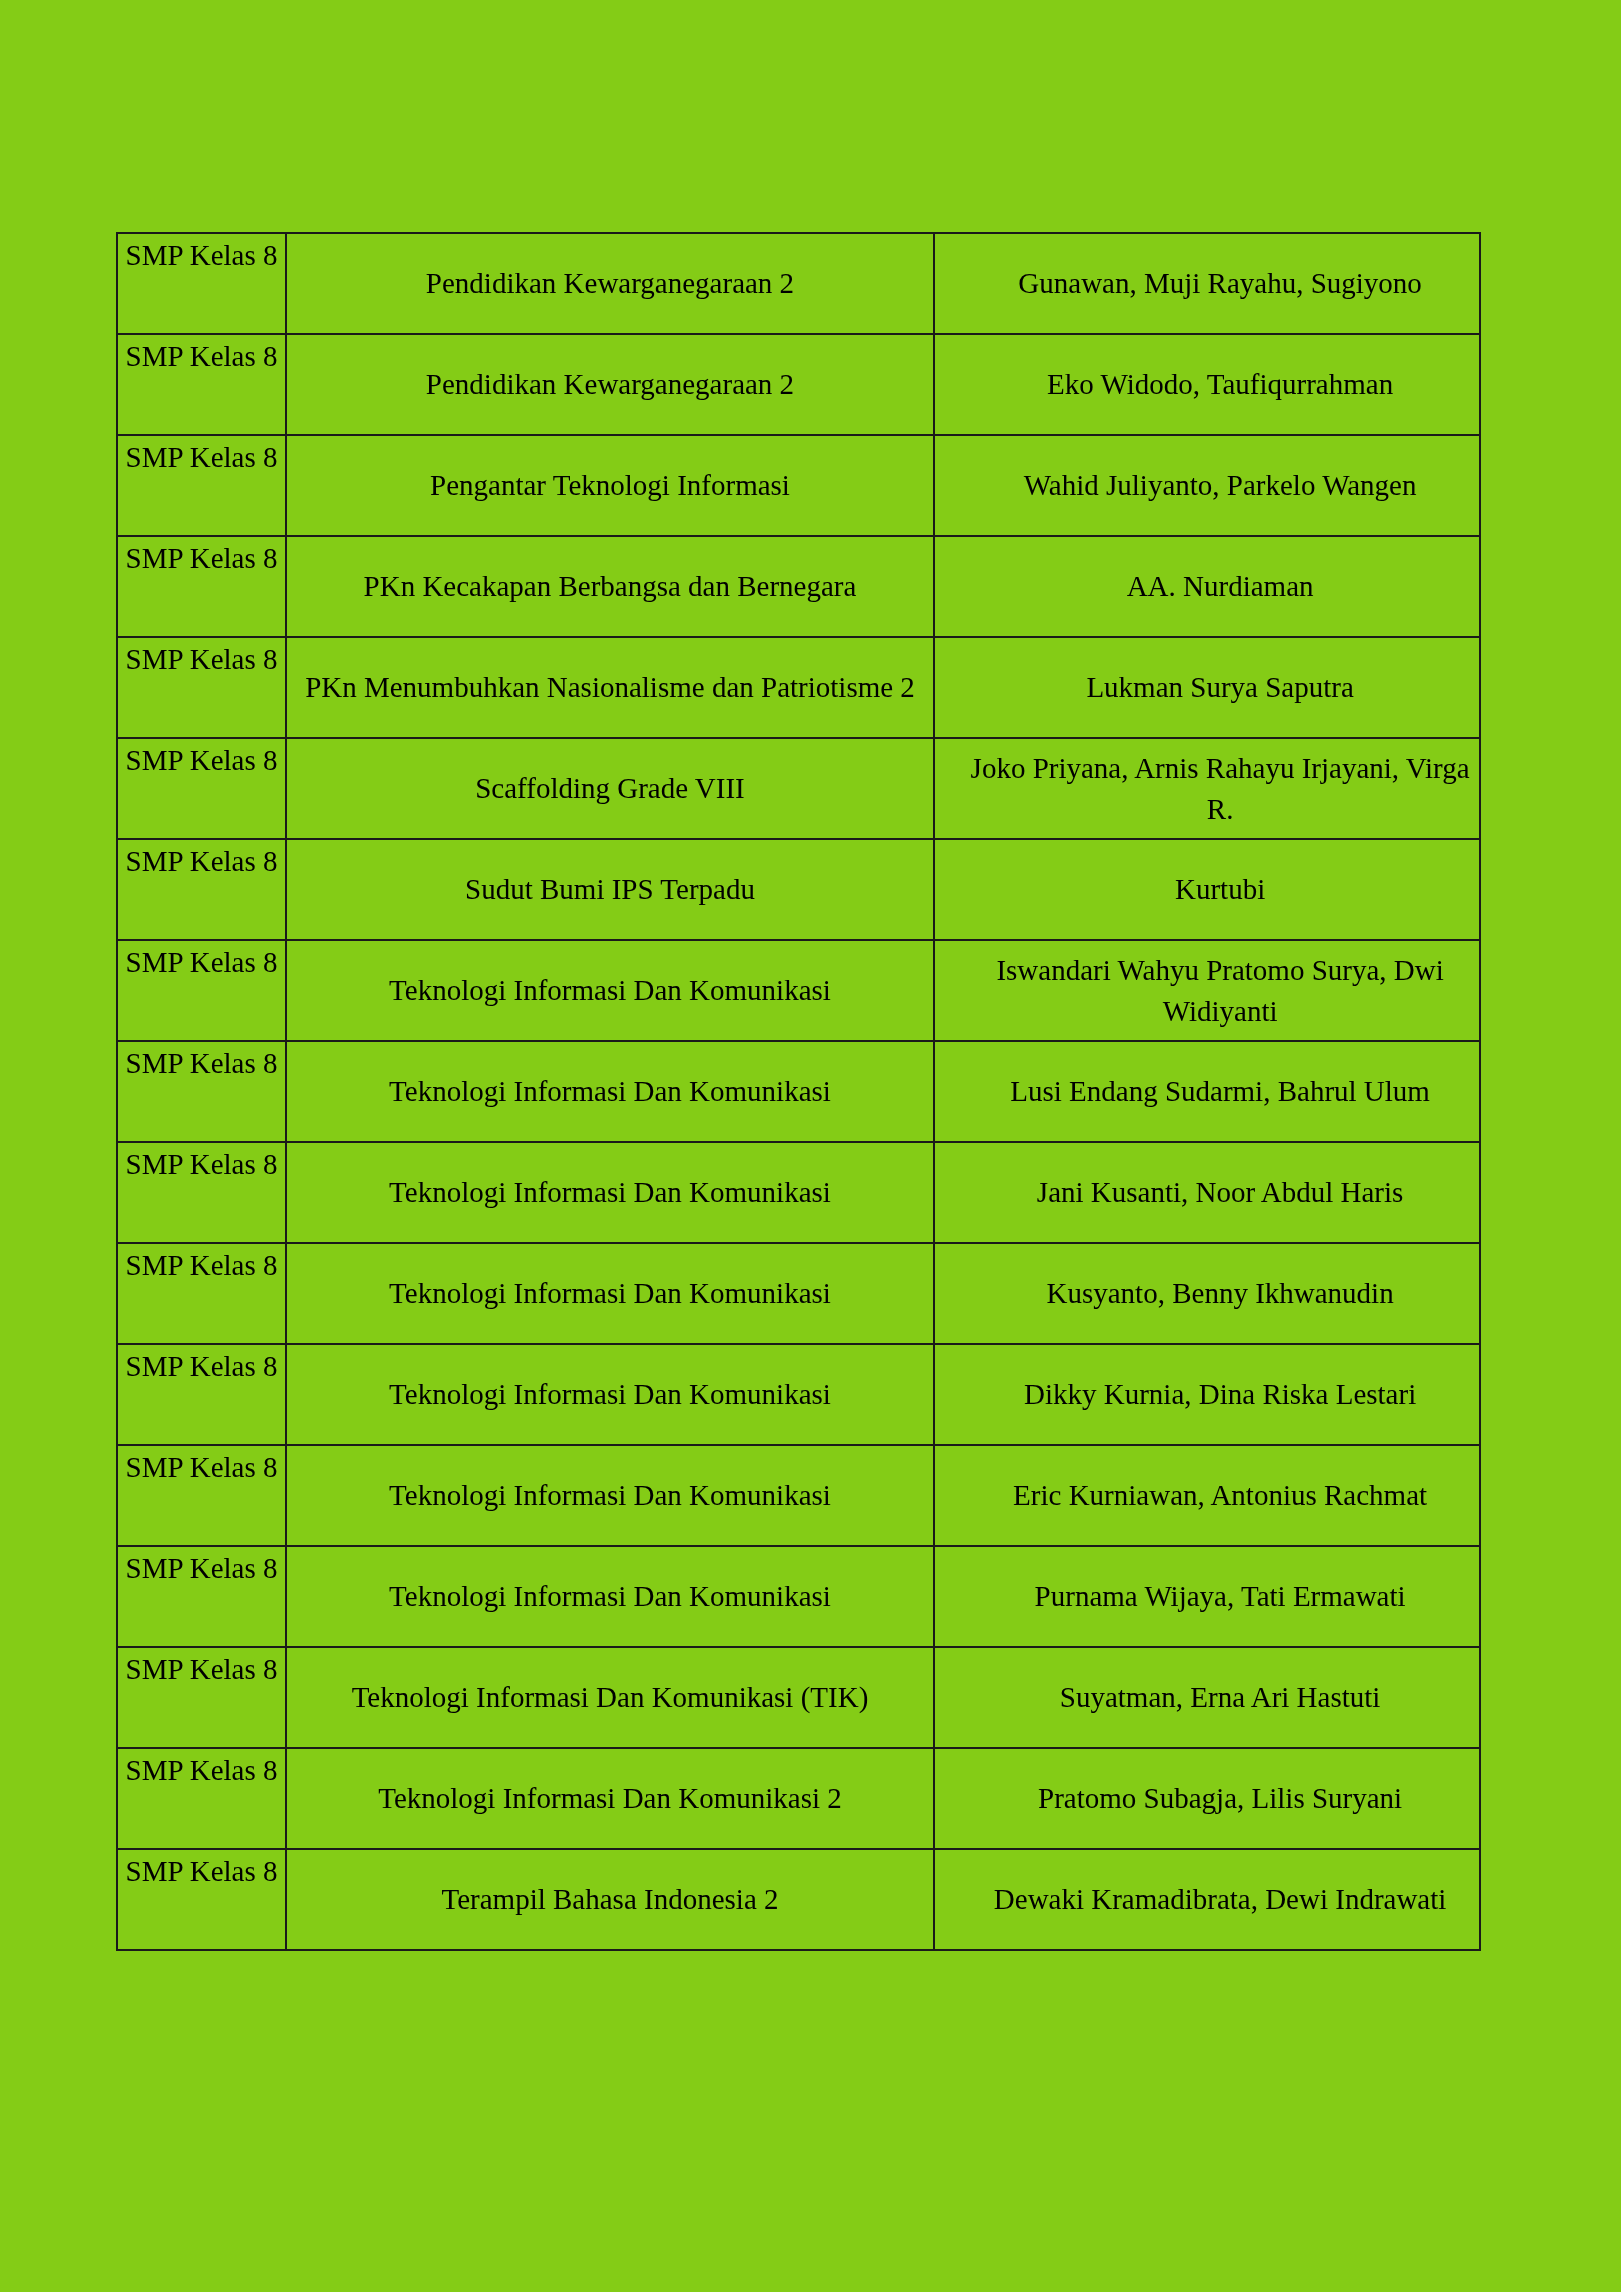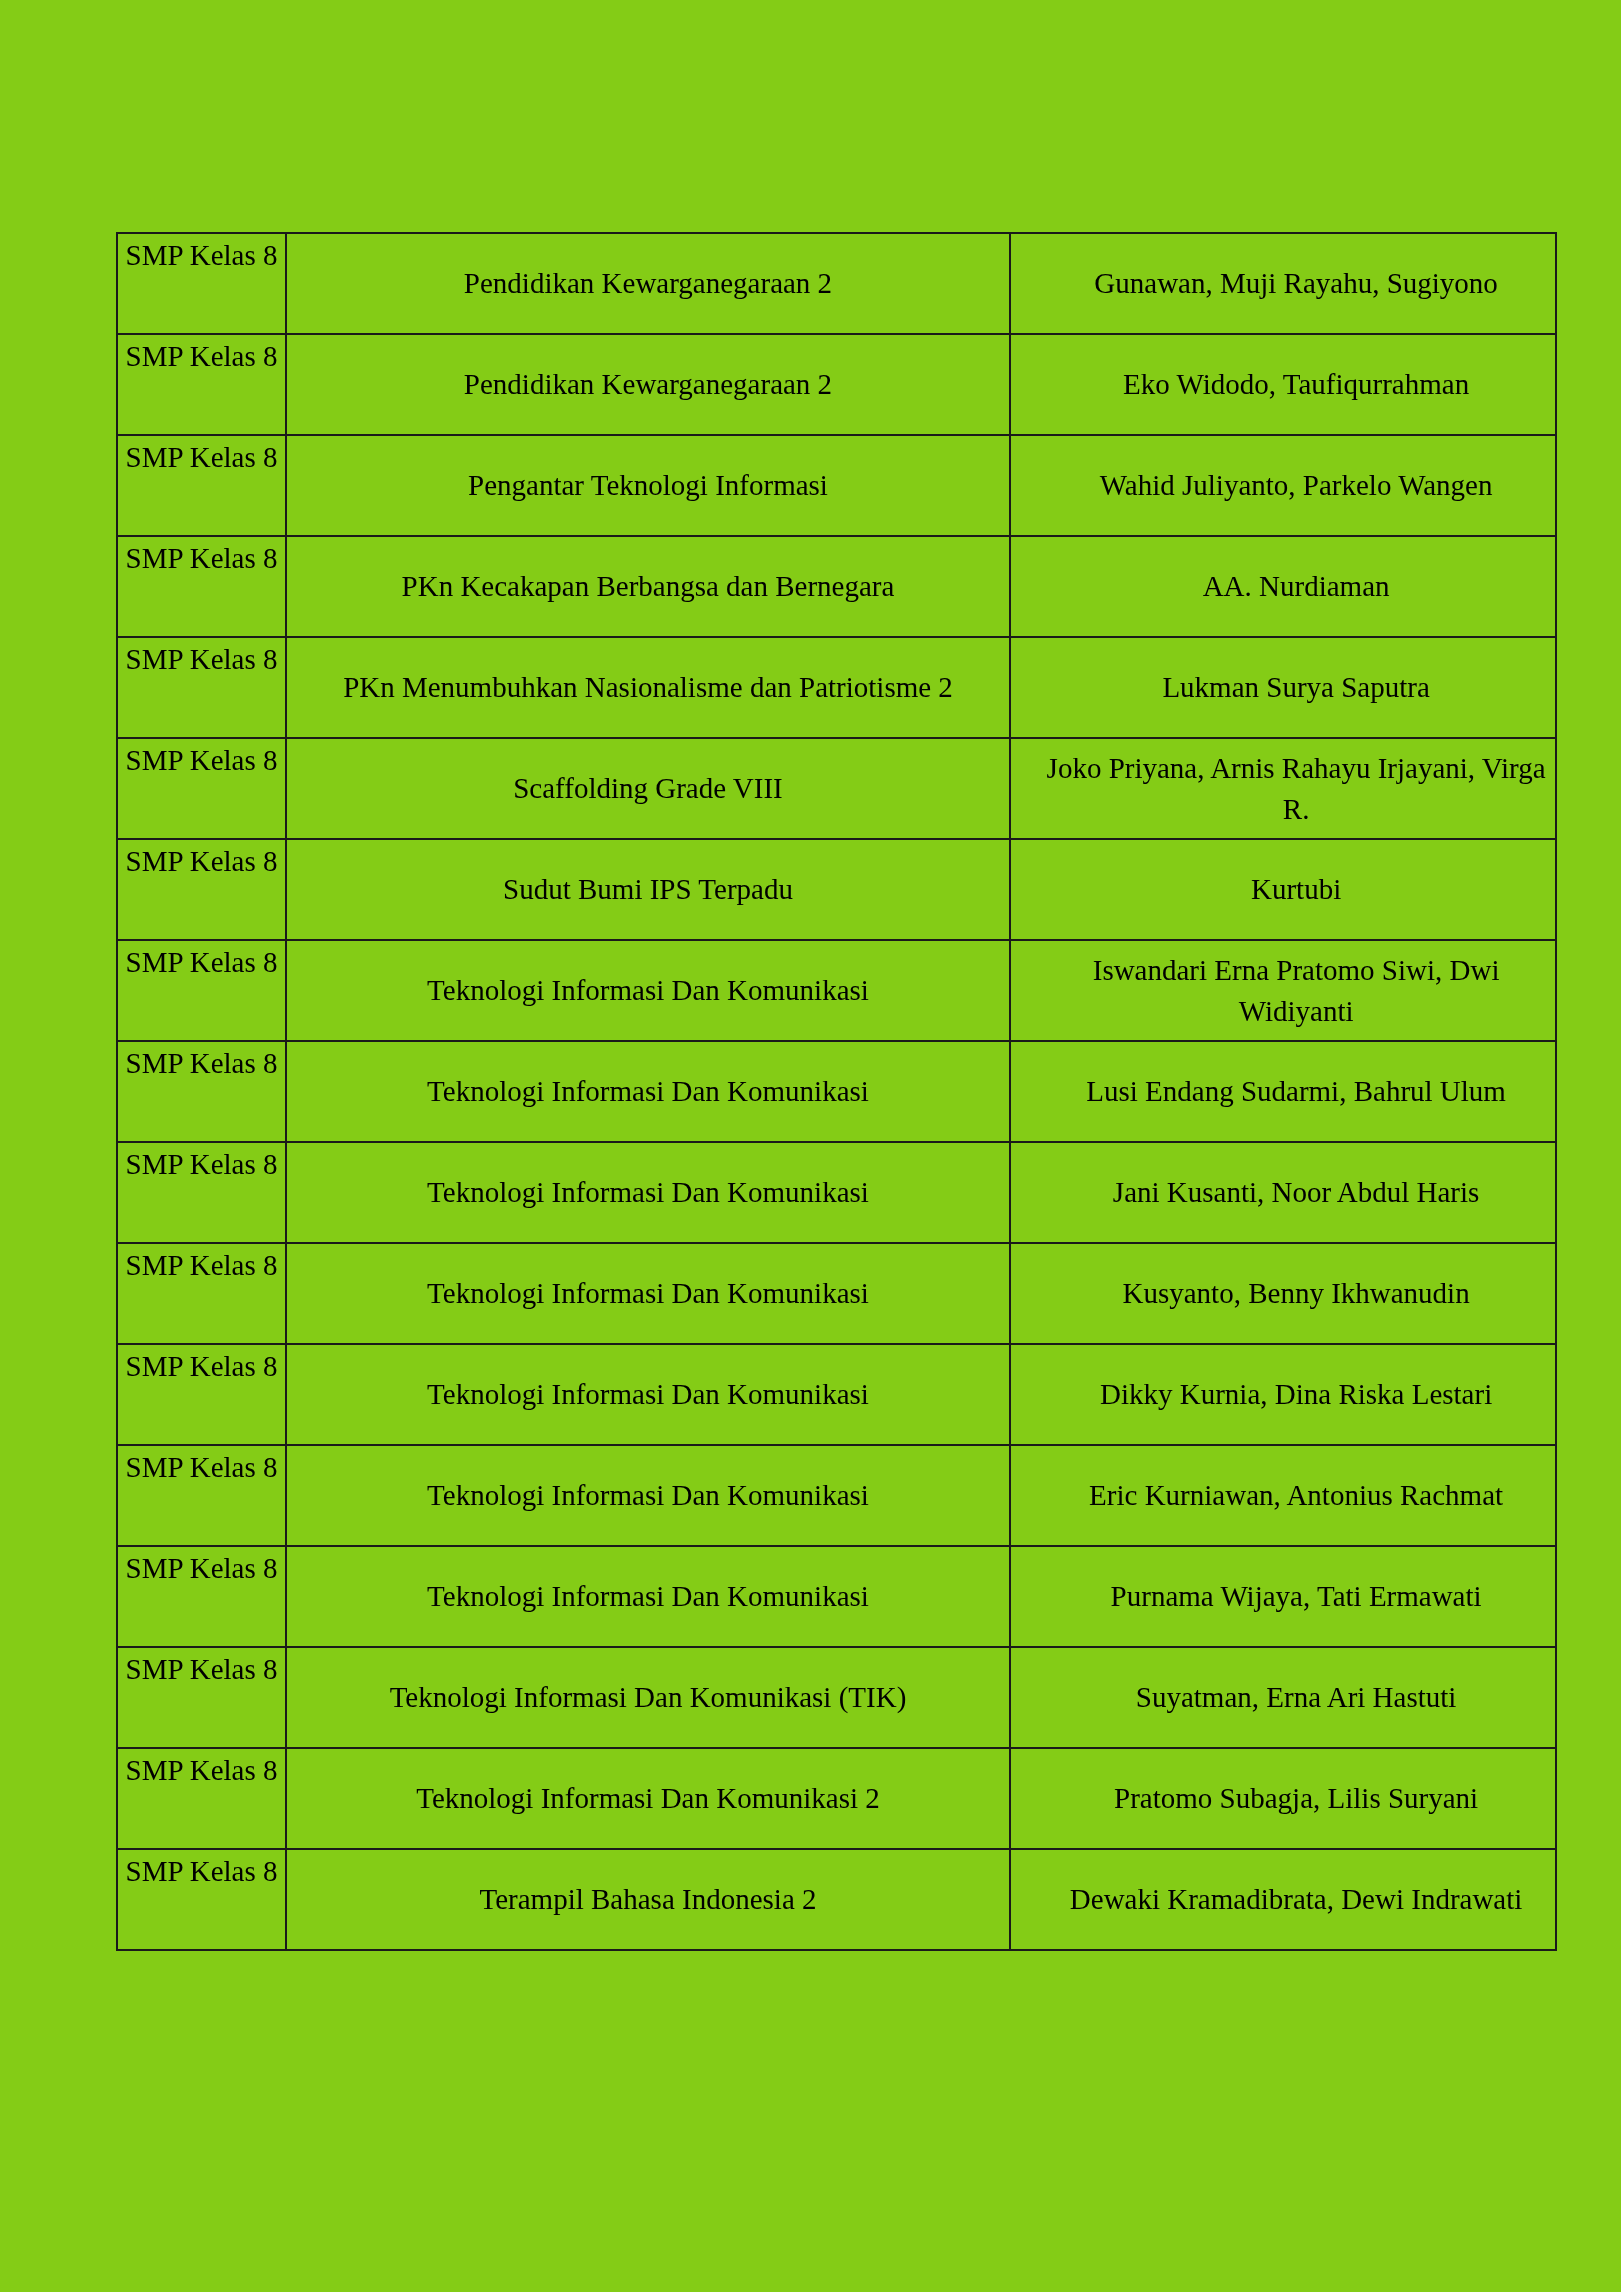--- a/index.html
+++ b/index.html
@@ -39,21 +39,21 @@
       vertical-align: middle;
       box-sizing: border-box;
     }
     table.book-table td.col-level {
       width: 169px;
       vertical-align: top;
       padding-top: 0;
       padding-left: 5.9px;
       padding-right: 5.9px;
     }
-    table.book-table td.col-title { width: 724px; }
+    table.book-table td.col-title { width: 648px; }
     table.book-table td.col-author { width: 546px; padding-left: 34px; }
     .level-text {
       display: block;
       margin-top: 1px;
     }
   </style>
 </head>
 <body>
 
 <div class="page">
@@ -106,21 +106,21 @@
             <span class="level-text">SMP Kelas 8</span>
           </td>
         <td class="col-title">Sudut Bumi IPS Terpadu</td>
         <td class="col-author">Kurtubi</td>
       </tr>
       <tr>
         <td class="col-level">
             <span class="level-text">SMP Kelas 8</span>
           </td>
         <td class="col-title">Teknologi Informasi Dan Komunikasi</td>
-        <td class="col-author">Iswandari Erna Pratomo Siwi, Dwi Widiyanti</td>
+        <td class="col-author">Iswandari Wahyu Pratomo Surya, Dwi Widiyanti</td>
       </tr>
       <tr>
         <td class="col-level">
             <span class="level-text">SMP Kelas 8</span>
           </td>
         <td class="col-title">Teknologi Informasi Dan Komunikasi</td>
         <td class="col-author">Lusi Endang Sudarmi, Bahrul Ulum</td>
       </tr>
       <tr>
         <td class="col-level">

